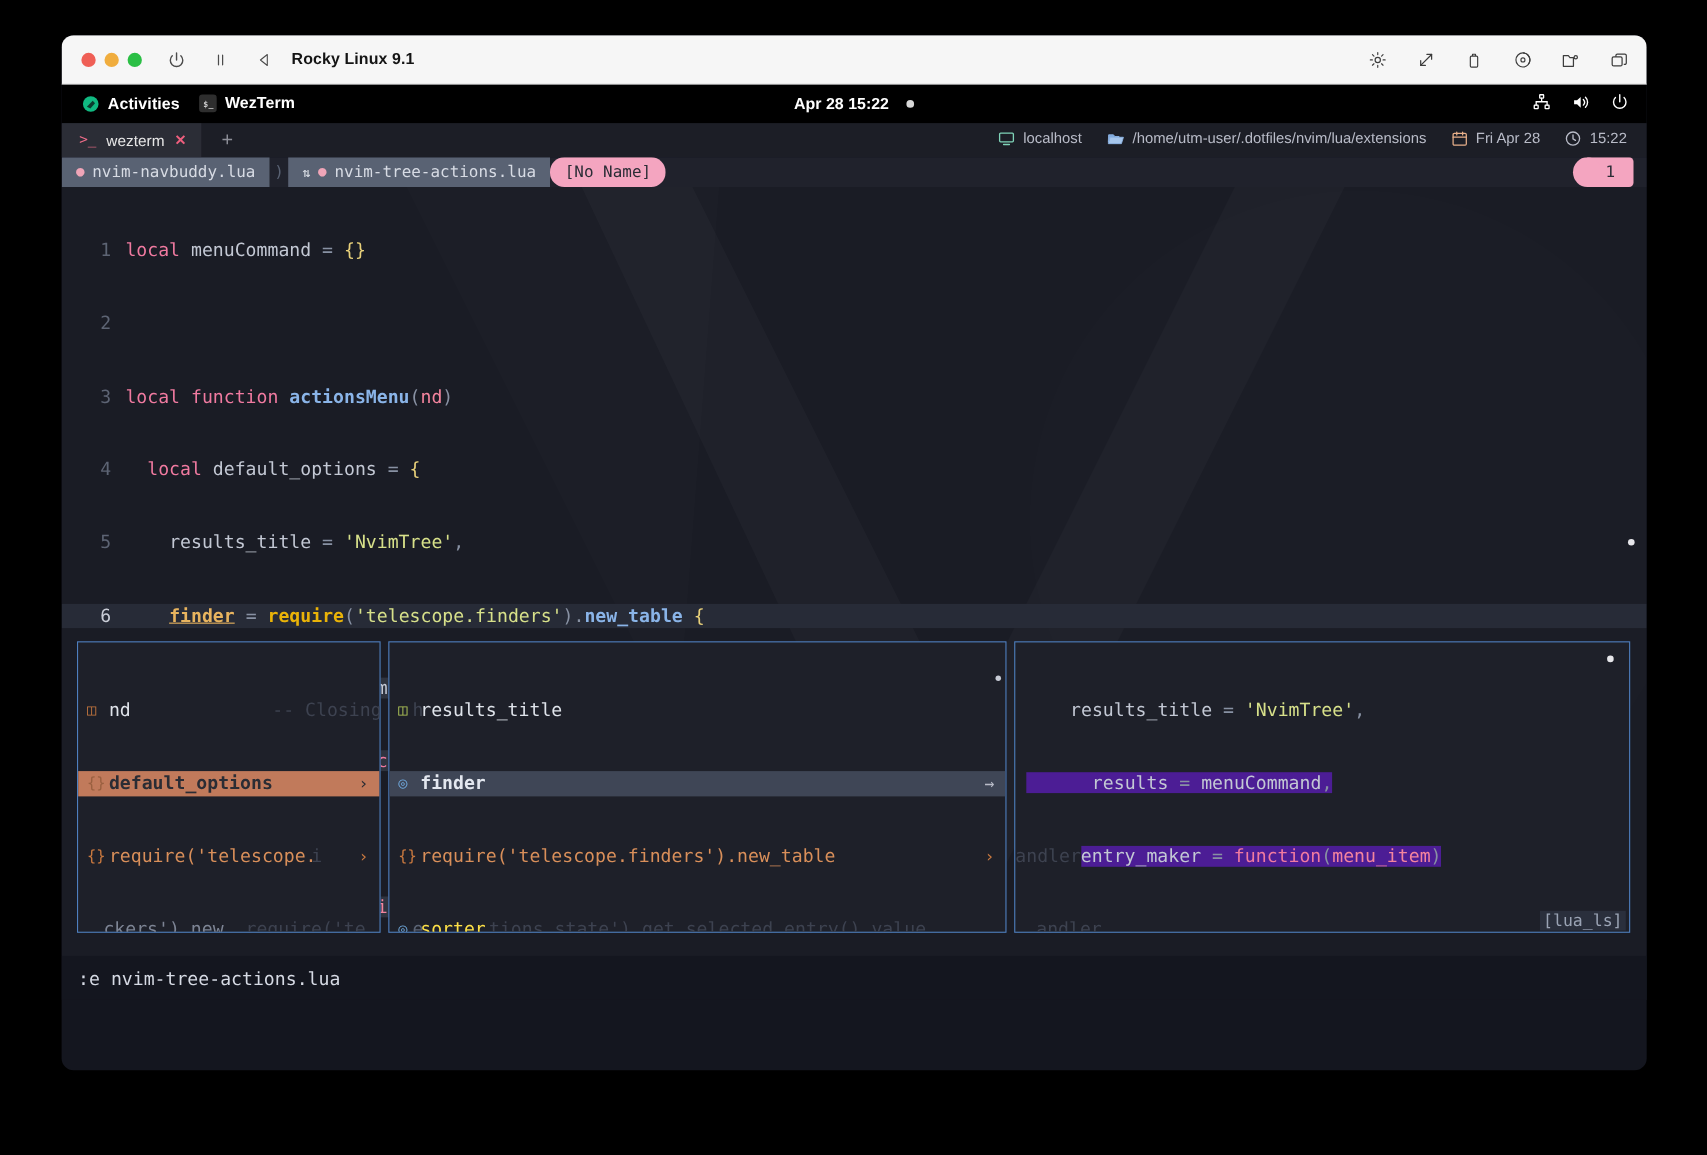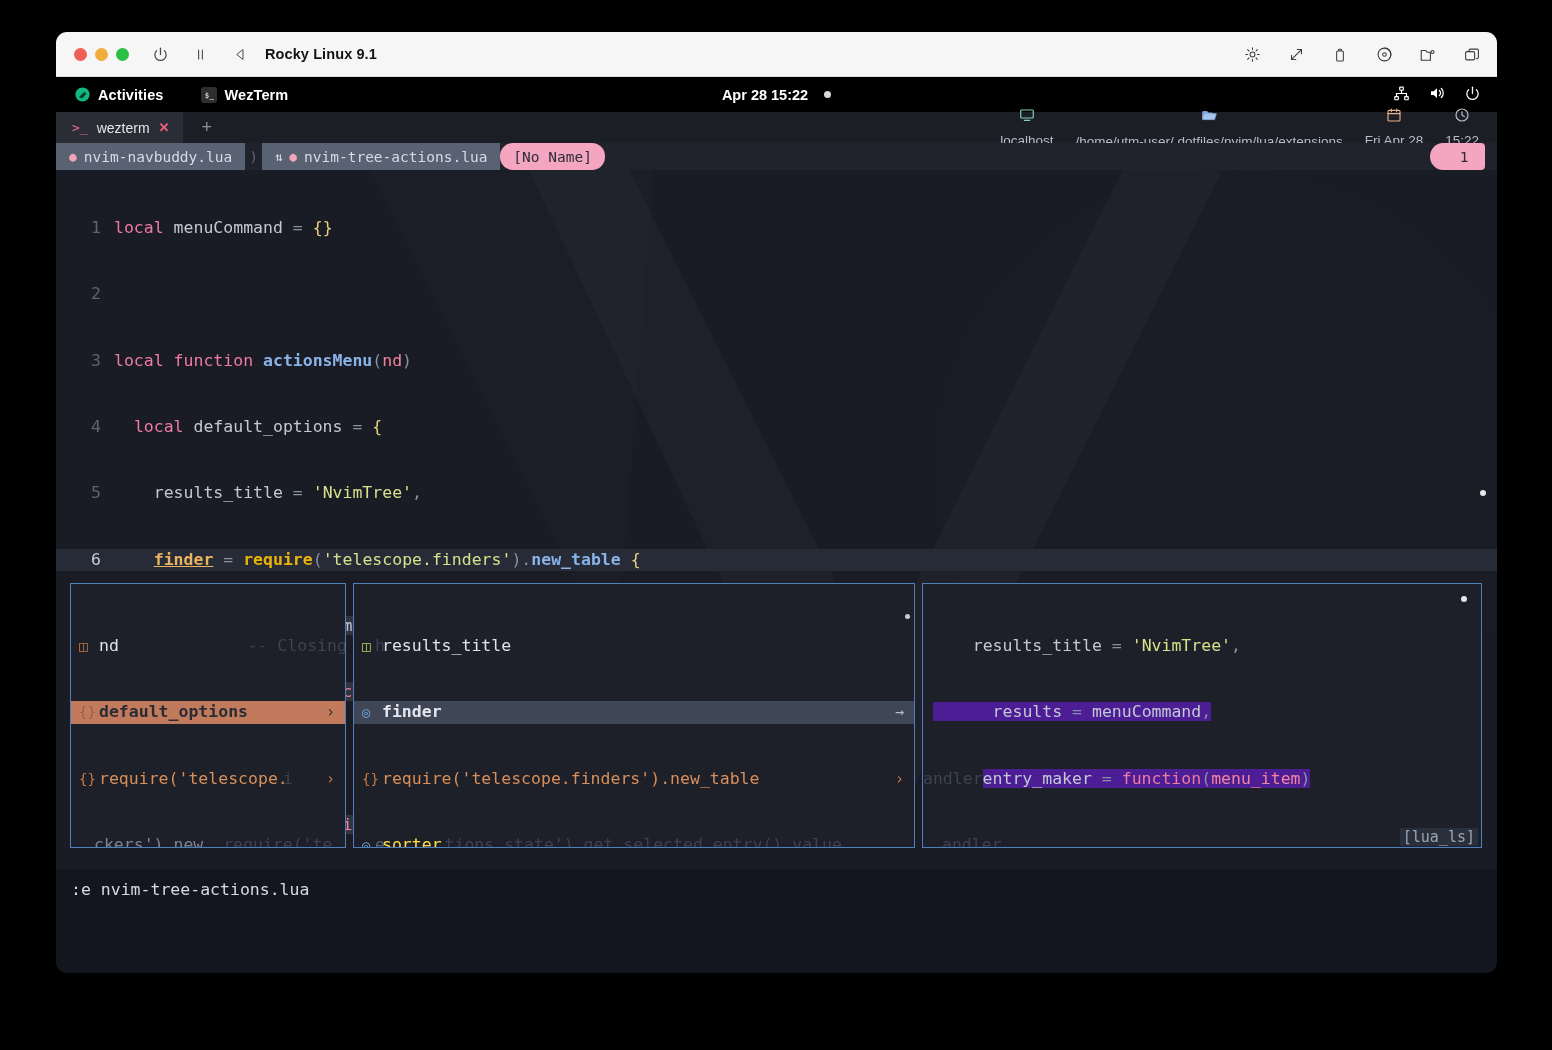--- a/index.html
+++ b/index.html
@@ -38,21 +38,21 @@
   }
   .tb-right{ position:absolute; right:16px; top:0; height:45px; display:flex; align-items:center; gap:26px;}
   .tb-right .tb-ic{ color:#3d3d3d; }
 
   
   .gnome-bar{
     height:35px; background:#000; position:relative;
     display:flex; align-items:center; color:#fff;
     font-family:"Liberation Sans",sans-serif; font-size:14.5px;
   }
-  .gnome-left{ display:flex; align-items:flex-end; gap:38px; padding-left:18px;}
+  .gnome-left{ display:flex; align-items:flex-start; gap:18px; padding-left:18px;}
   .gn-item{ display:flex; align-items:center; gap:7px; font-weight:bold; letter-spacing:.1px;}
   .gn-logo{ width:17px;height:17px; }
   .wz-ic{
     width:16px;height:16px;border-radius:3px;background:#2e2e2e;
     display:flex;align-items:center;justify-content:center;
     font-size:7.5px;color:#ccc;font-family:"DejaVu Sans Mono",monospace;
   }
   .gnome-center{
     position:absolute; left:0; right:0; top:0; height:35px;
     display:flex; align-items:center; justify-content:center; gap:16px;
@@ -73,21 +73,21 @@
     padding:0 14px 0 16px; font-size:14px; color:#e6e6e6;
   }
   .wez-prompt{ color:#f16d8a; font-family:"DejaVu Sans Mono",monospace; font-size:13px;}
   .wez-x{ color:#ef5f7e; font-size:13px; font-weight:bold; }
   .wez-plus{ color:#8d8f98; font-size:18px; padding:0 18px; display:flex;align-items:center;}
   .wez-right{
     position:absolute; right:0; top:0; height:31px;
     display:flex; align-items:center; gap:0px;
     font-size:13.5px; color:#b9bcc8;
   }
-  .wz-seg{ display:flex; align-items:center; gap:7px; padding:0 11px;flex-direction:column; }
+  .wz-seg{ display:flex; gap:7px; padding:0 11px; }
   .wz-seg.last{ padding-right:18px; }
 
   
   .nvim{
     position:relative; background:#1a1c25; height:766px; overflow:hidden;
   }
   .nvim-bg{
     position:absolute; inset:0; pointer-events:none; opacity:1;
   }
 

